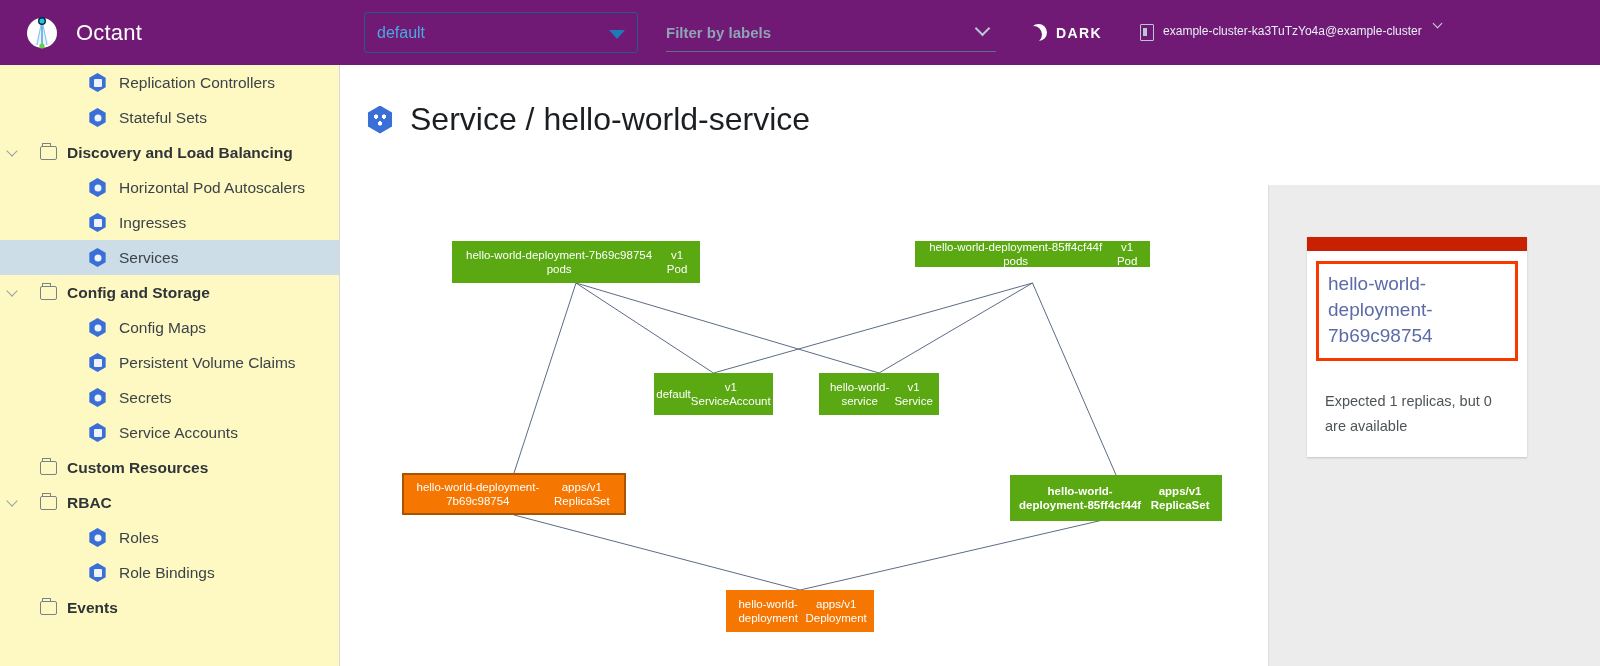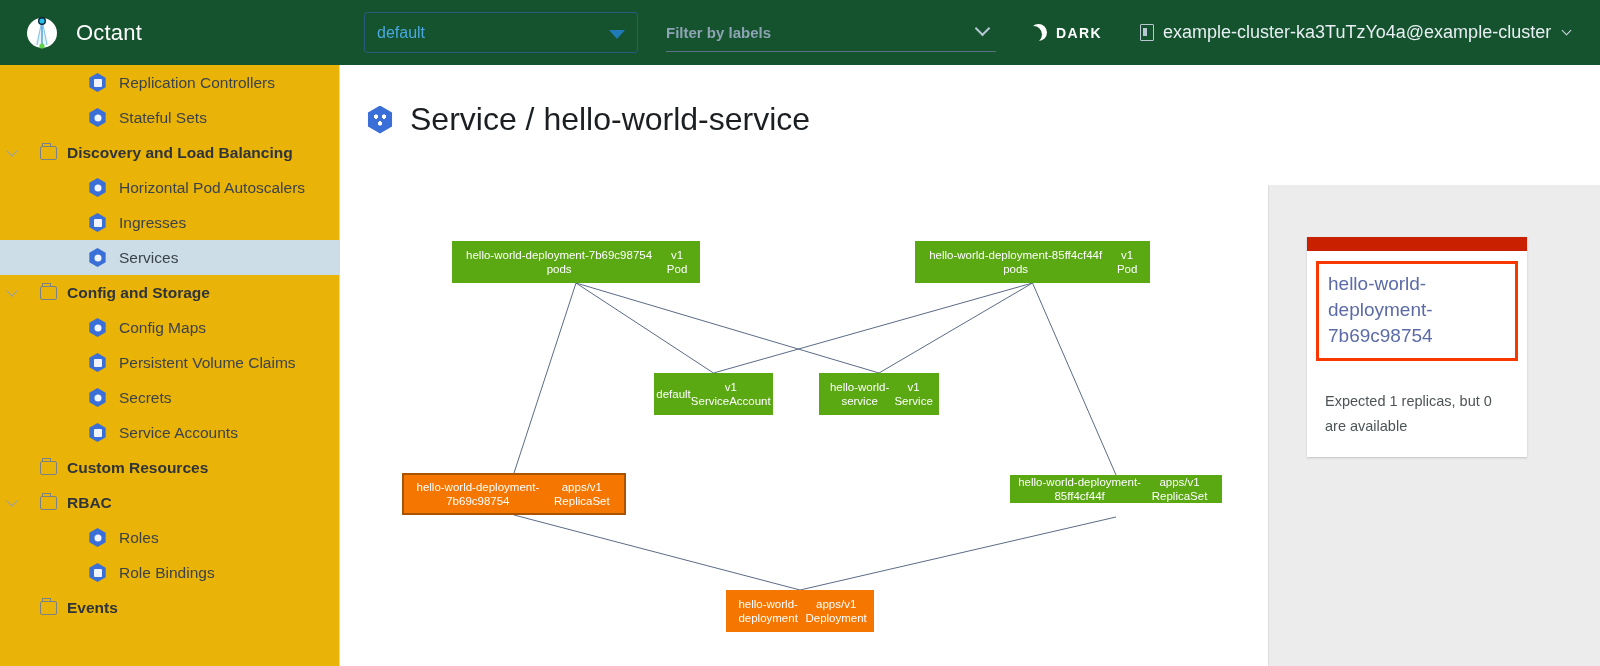--- a/index.html
+++ b/index.html
@@ -7,21 +7,21 @@
     width: 1600px; height: 666px;
     font-family: "Liberation Sans", sans-serif;
     background: #ffffff;
     overflow: hidden;
   }
 
   
   .header {
     position: absolute; top: 0; left: 0;
     width: 1600px; height: 65px;
-    background: #14532d;
+    background: #701a75;
     display: flex; align-items: center;
   }
   .brand { display: flex; align-items: center; gap: 14px; padding-left: 22px; width: 342px; }
   .logo-mark { width: 40px; height: 40px; position: relative; }
   .brand-name { color: #fff; font-size: 22px; letter-spacing: .2px; }
 
   .ns-select {
     margin-left: 22px;
     width: 274px; height: 41px;
     border: 1px solid #2a5a7d;
@@ -66,43 +66,43 @@
   }
   .moon::before {
     content: ""; position: absolute; inset: 0;
     border-radius: 50%;
     box-shadow: inset -5px 2px 0 0 #ffffff;
   }
   .dark-toggle .txt { font-size: 14px; font-weight: bold; letter-spacing: 1.4px; }
 
   .cluster {
     margin-left: 38px;
-    display: flex; align-items: center; gap: 9px;
-    color: #e8eef3; font-size: 18px;
+    display: flex; align-items: flex-start; gap: 9px;
+    color: #e8eef3; font-size: 12px;
   }
   .cluster-ico {
     width: 14px; height: 17px;
     border: 1.6px solid #b9c7d3; border-radius: 1px;
     position: relative;
   }
   .cluster-ico::after {
     content: ""; position: absolute; left: 2px; top: 3px;
     width: 4px; height: 8px; background: #b9c7d3;
   }
   .cluster .mini-chev {
     width: 7px; height: 7px;
     border-right: 1.6px solid #cfd9e2; border-bottom: 1.6px solid #cfd9e2;
     transform: rotate(45deg); margin-left: 3px; margin-top: -4px;
   }
 
   
   .sidebar {
     position: absolute; top: 65px; left: 0;
     width: 340px; height: 601px;
-    background: #eab308;
+    background: #fef9c3;
     border-right: 1px solid #d8d8d8;
     overflow: hidden;
   }
   .nav-row {
     display: flex; align-items: center;
     height: 35px;
     font-size: 15.5px;
     color: #3b4348;
   }
   .nav-row.leaf { padding-left: 88px; gap: 12px; }
@@ -383,37 +383,37 @@
           <line x1="692.5" y1="98" x2="373.5" y2="188" stroke="#5b6b86" stroke-width="1"></line>
           <line x1="692.5" y1="98" x2="539" y2="188" stroke="#5b6b86" stroke-width="1"></line>
           <line x1="692.5" y1="98" x2="776" y2="290" stroke="#5b6b86" stroke-width="1"></line>
           <line x1="174" y1="330" x2="460" y2="405" stroke="#5b6b86" stroke-width="1"></line>
           <line x1="776" y1="332" x2="460" y2="405" stroke="#5b6b86" stroke-width="1"></line>
         </svg>
     <div class="node green" style="left: 112px; top: 56px; width: 248px; height: 42px;">
           <div>hello-world-deployment-7b69c98754 pods</div>
           <div>v1 Pod</div>
         </div>
-        <div class="node green" style="left: 575px; top: 56px; width: 235px; height: 42px;">
+        <div class="node green" style="left: 575px; top: 56px; width: 235px; height: 26px;">
           <div>hello-world-deployment-85ff4cf44f pods</div>
           <div>v1 Pod</div>
         </div>
         <div class="node green" style="left: 314px; top: 188px; width: 119px; height: 42px;">
           <div>default</div>
           <div>v1 ServiceAccount</div>
         </div>
         <div class="node green" style="left: 479px; top: 188px; width: 120px; height: 42px;">
           <div>hello-world-service</div>
           <div>v1 Service</div>
         </div>
         <div class="node orange sel" style="left: 62px; top: 288px; width: 224px; height: 42px;">
           <div>hello-world-deployment-7b69c98754</div>
           <div>apps/v1 ReplicaSet</div>
         </div>
-        <div class="node green" style="left: 670px; top: 290px; width: 212px; height: 28px;">
+        <div class="node green" style="left: 670px; top: 290px; width: 212px; height: 46px; font-weight: bold;">
           <div>hello-world-deployment-85ff4cf44f</div>
           <div>apps/v1 ReplicaSet</div>
         </div>
         <div class="node orange" style="left: 386px; top: 405px; width: 148px; height: 42px;">
           <div>hello-world-deployment</div>
           <div>apps/v1 Deployment</div>
         </div>
       </div>
 
     <div class="detail-panel">

